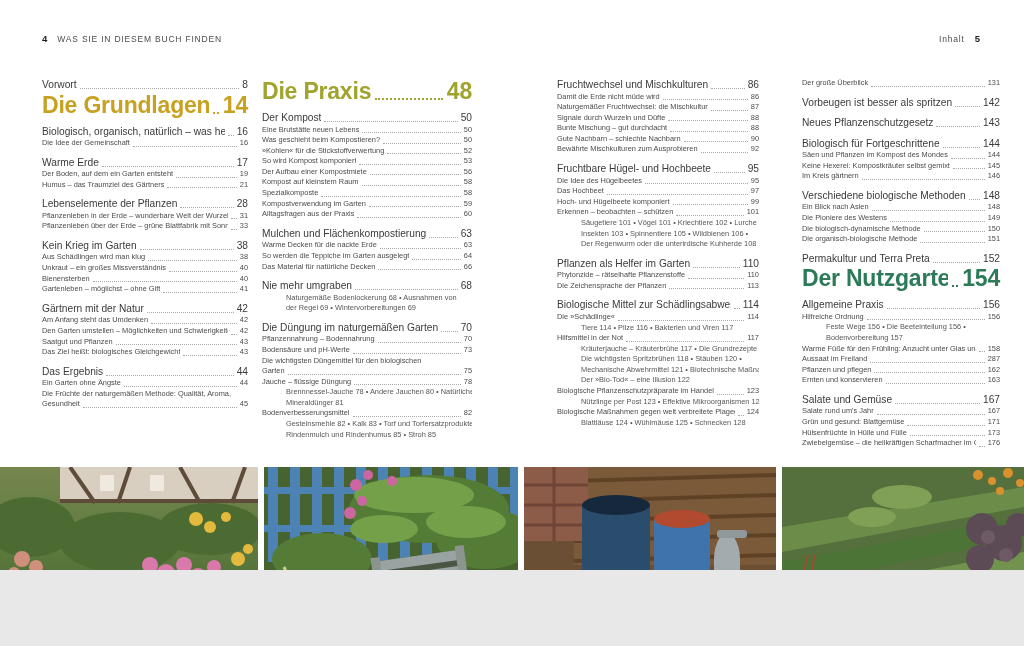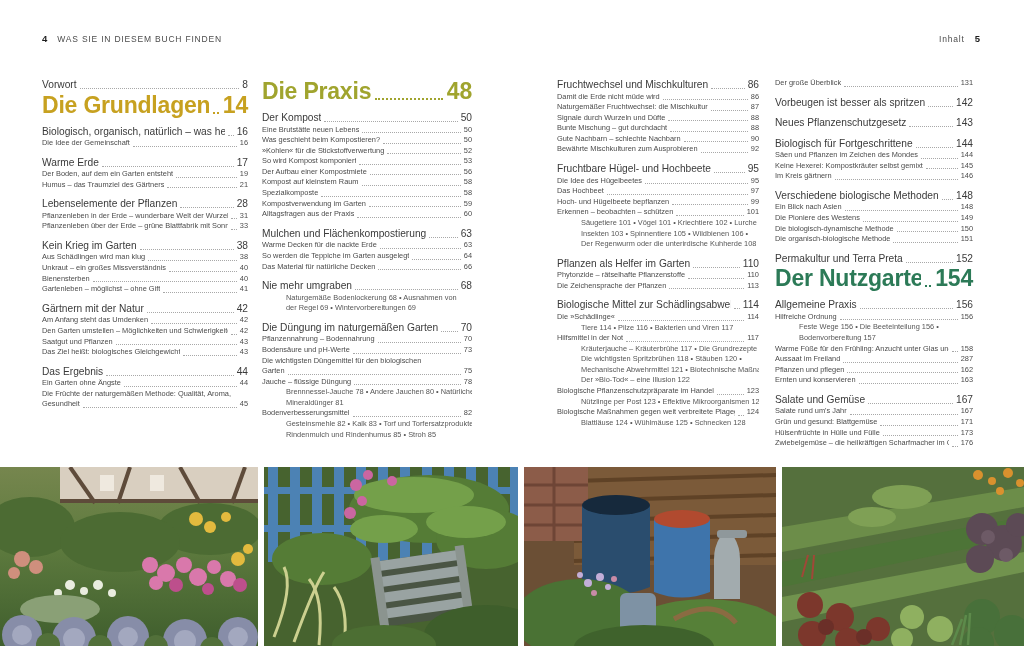--- a/index.html
+++ b/index.html
@@ -1,30 +1,30 @@
 <!DOCTYPE html>
 <html><head>
 <meta charset="utf-8">
 <style>
   html,body{margin:0;padding:0;background:#e8e8e8;}
-  .page{position:relative;width:1024px;height:646px;background:#ffffff;overflow:hidden;
+  .page{position:relative;width:1024px;height:570px;background:#ffffff;overflow:hidden;
         font-family:"Liberation Sans", sans-serif;margin:0 auto;}
   
   .hdr{position:absolute;top:33px;font-size:8.5px;letter-spacing:.8px;color:#4c4c4c;}
   .hdr-l{left:42px;}
   .hdr-r{right:44px;}
   .hdr .folio{font-weight:bold;color:#1c1c1c;font-size:9.5px;letter-spacing:0;}
   .hdr-l .folio{margin-right:10px;}
   .hdr-r .folio{margin-left:10px;}
   
   .toc-col{position:absolute;top:68px;}
   .col1{left:42px;width:206px;}
   .col2{left:262px;width:210px;}
   .col3{left:557px;width:202px;}
-  .col4{left:775px;width:198px;text-align:right;}
+  .col4{left:802px;width:198px;text-align:right;}
   .row{display:flex;align-items:flex-end;}
   .row .t{white-space:nowrap;overflow:hidden;flex-shrink:1;min-width:0;}
   .row .pg{flex-shrink:0;}
   .row .lead{flex:1;min-width:6px;border-bottom:1.4px dotted #a8a8a8;margin:0 3px 2px 3px;}
   .item,.text{font-size:7.4px;color:#4a4a4a;line-height:10.6px;height:10.6px;}
   .sub{font-size:7.4px;color:#565656;line-height:10.6px;height:10.6px;padding-left:24px;}
   .h2{font-size:10.2px;color:#3a3a3a;line-height:13.5px;height:13.5px;margin-top:7px;}
   .h2 .lead{margin-bottom:2.5px;}
   .part{font-size:23px;font-weight:bold;line-height:26px;height:26px;
         margin-bottom:4px;letter-spacing:-.2px;}
@@ -349,21 +349,21 @@
         <span class="t">Die Idee des Hügelbeetes</span>
         <span class="lead"></span>
         <span class="pg">95</span>
       </div>
       <div class="row item">
         <span class="t">Das Hochbeet</span>
         <span class="lead"></span>
         <span class="pg">97</span>
       </div>
       <div class="row item">
-        <span class="t">Hoch- und Hügelbeete bepflanzen</span>
+        <span class="t">Hoch- und Hügelbeete komponiert</span>
         <span class="lead"></span>
         <span class="pg">99</span>
       </div>
       <div class="row item">
         <span class="t">Erkennen – beobachten – schützen</span>
         <span class="lead"></span>
         <span class="pg">101</span>
       </div>
       <div class="row sub">
         <span class="t">Säugetiere 101 • Vögel 101 • Kriechtiere 102 • Lurche 103 •</span>
@@ -451,21 +451,21 @@
         <span class="t">Neues Pflanzenschutzgesetz</span>
         <span class="lead"></span>
         <span class="pg">143</span>
       </div>
       <div class="row h2">
         <span class="t">Biologisch für Fortgeschrittene</span>
         <span class="lead"></span>
         <span class="pg">144</span>
       </div>
       <div class="row item">
-        <span class="t">Säen und Pflanzen im Zeichen des Mondes</span>
+        <span class="t">Säen und Pflanzen im Kompost des Mondes</span>
         <span class="lead"></span>
         <span class="pg">144</span>
       </div>
       <div class="row item">
         <span class="t">Keine Hexerei: Kompostkräuter selbst gemixt</span>
         <span class="lead"></span>
         <span class="pg">145</span>
       </div>
       <div class="row item">
         <span class="t">Im Kreis gärtnern</span>

